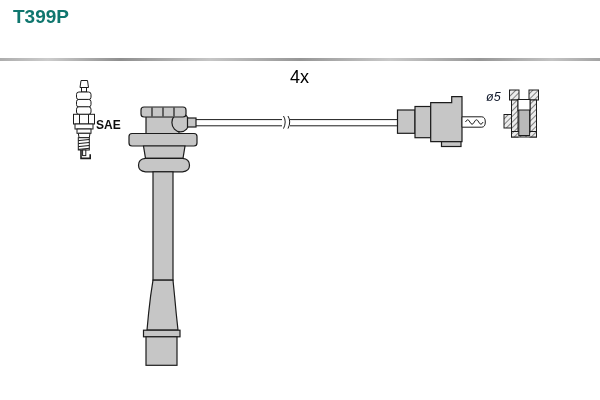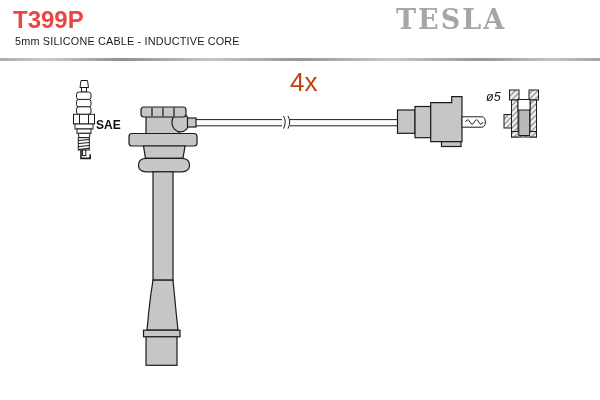--- a/index.html
+++ b/index.html
@@ -3,21 +3,21 @@
 <meta charset="utf-8">
 <style>
   html,body { margin:0; padding:0; }
   .page {
     position:relative; width:600px; height:400px;
     background:#ffffff; overflow:hidden;
     font-family:"Liberation Sans", sans-serif; color:#000;
   }
   .part-number {
     position:absolute; left:13px; top:6px;
-    font-size:24px; font-weight:bold; letter-spacing:0px; color:#ef4444;text-align:center;
+    font-size:19px; font-weight:bold; letter-spacing:0px; color:#0f766e;text-align:center;
   }
   .subtitle {
     position:absolute; left:15px; top:35px;
     font-size:10.8px; letter-spacing:0.2px; color:#1a1a1a; white-space:nowrap;
   }
   .brand {
     position:absolute; left:396px; top:4px;
     font-family:"DejaVu Serif", serif;
     font-size:27px; font-weight:bold; letter-spacing:2px; color:#a6a6a6;
   }
@@ -26,35 +26,33 @@
     background:linear-gradient(90deg,#adadad 0%,#cccccc 8%,#8f8f8f 20%,#c6c6c6 35%,#969696 50%,#c9c9c9 65%,#979797 80%,#c3c3c3 92%,#a3a3a3 100%);
     filter:blur(0.4px);
   }
   .diagram-svg { position:absolute; left:0; top:0; width:600px; height:400px; }
   .sae-label {
     position:absolute; left:96px; top:90px;
     font-size:12px; font-weight:bold; color:#0d0d0d;margin-top:28px;
   }
   .qty-label {
     position:absolute; left:290px; top:67px;
-    font-size:26px; font-weight:400; color:#c2410c;
+    font-size:18px; font-weight:400; color:#000000;
   }
   .dia-label {
     position:absolute; left:486px; top:90px;
     font-size:12.5px; font-style:italic; color:#0f172a;
   }
 </style>
 </head>
 <body>
 
 <div class="page">
 
   <div class="part-number">T399P</div>
-  <div class="subtitle">5mm SILICONE CABLE - INDUCTIVE CORE</div>
-  <div class="brand">TESLA</div>
   <div class="divider"></div>
 
   <svg class="diagram-svg" viewBox="0 0 600 400">
     <defs>
       <pattern id="hatch" width="4" height="4" patternUnits="userSpaceOnUse" patternTransform="rotate(45)">
         <rect width="4" height="4" fill="#ececec"></rect>
         <line x1="0" y1="0" x2="0" y2="4" stroke="#2a2a2a" stroke-width="1.1"></line>
       </pattern>
     </defs>
 

